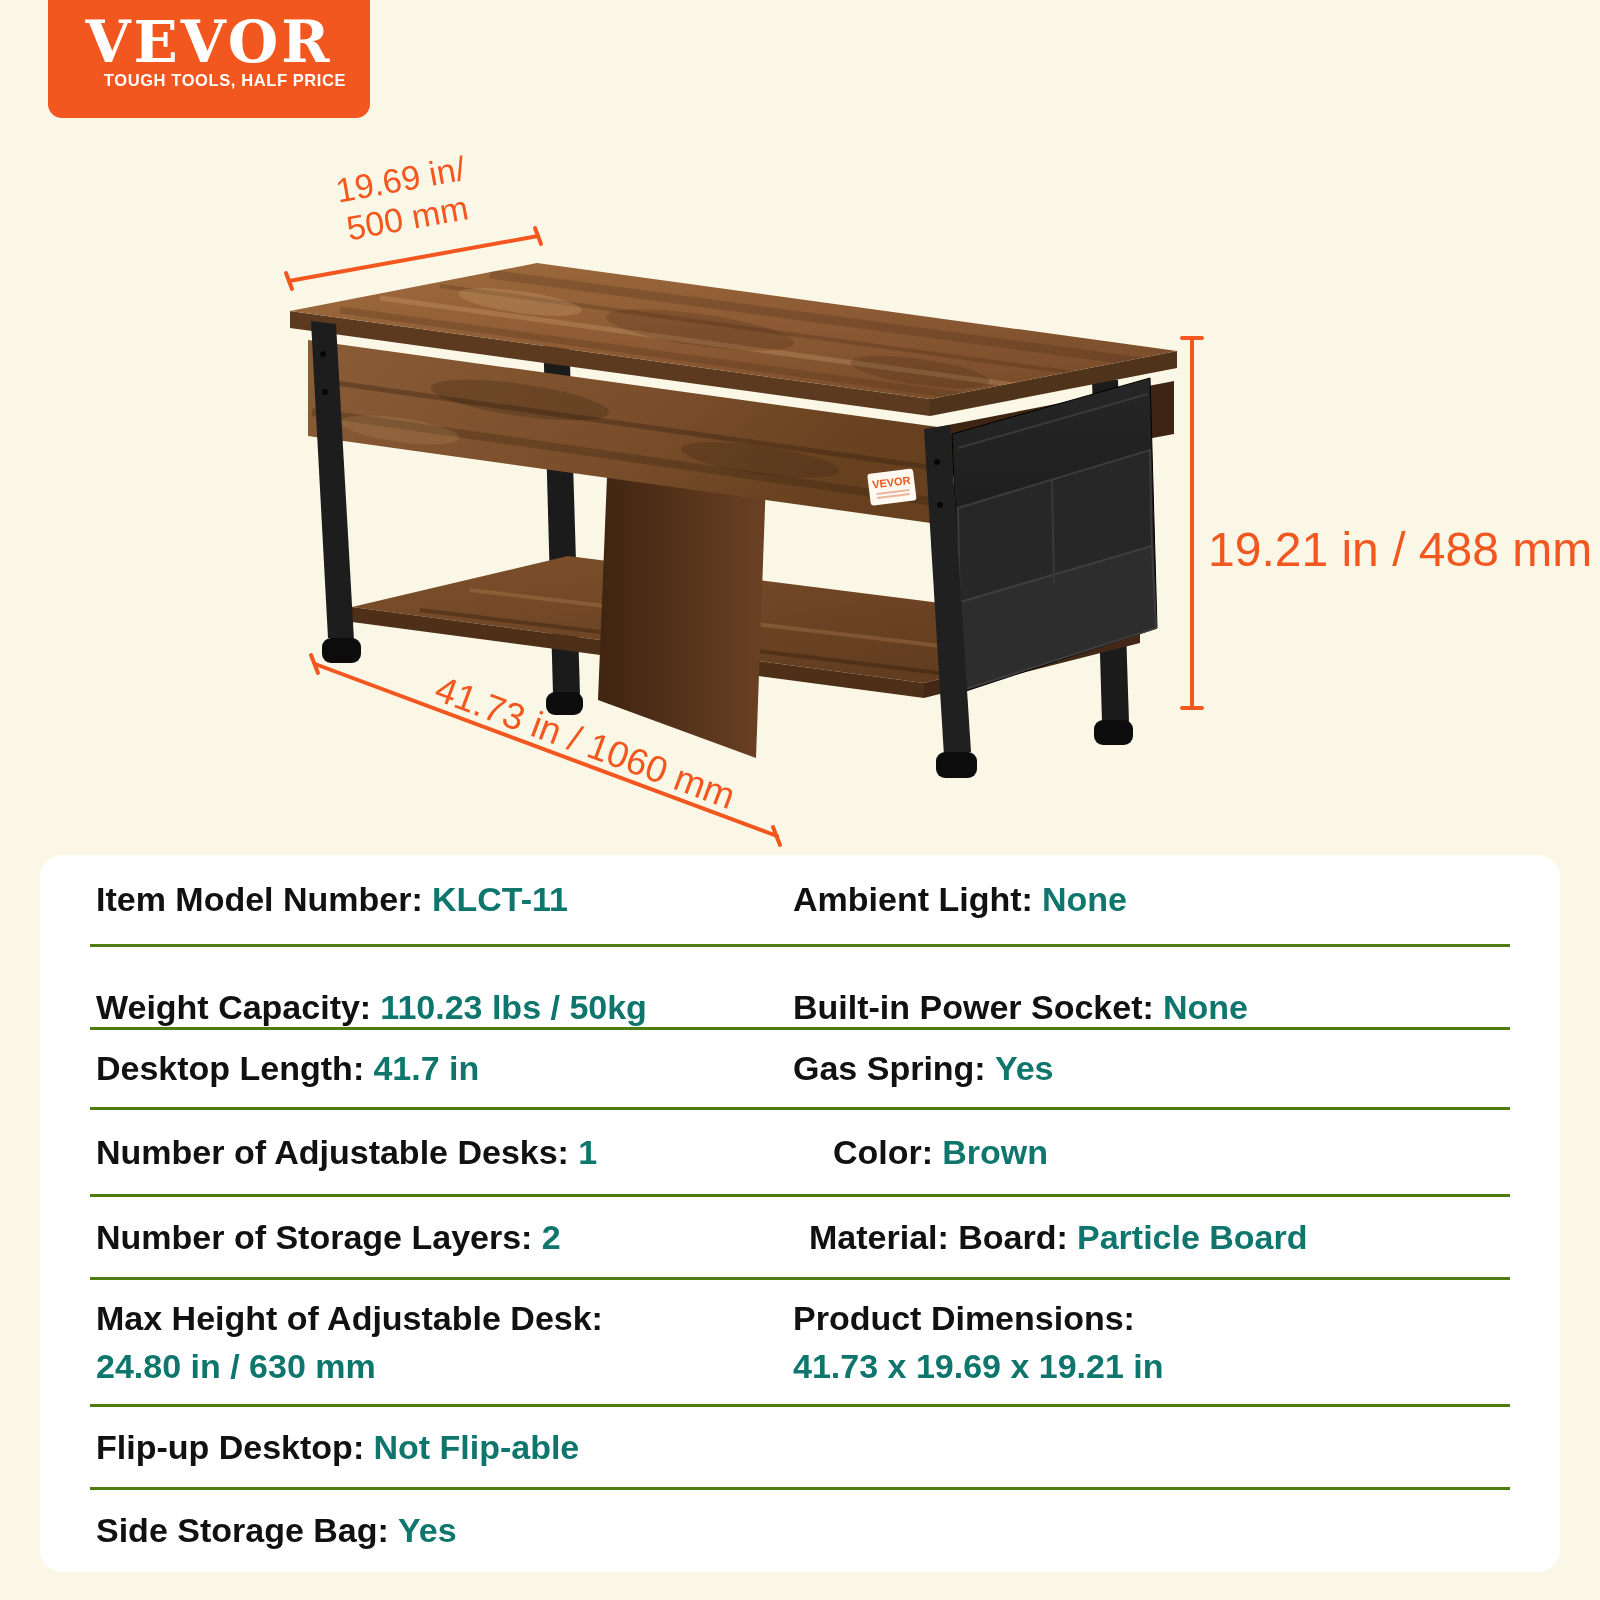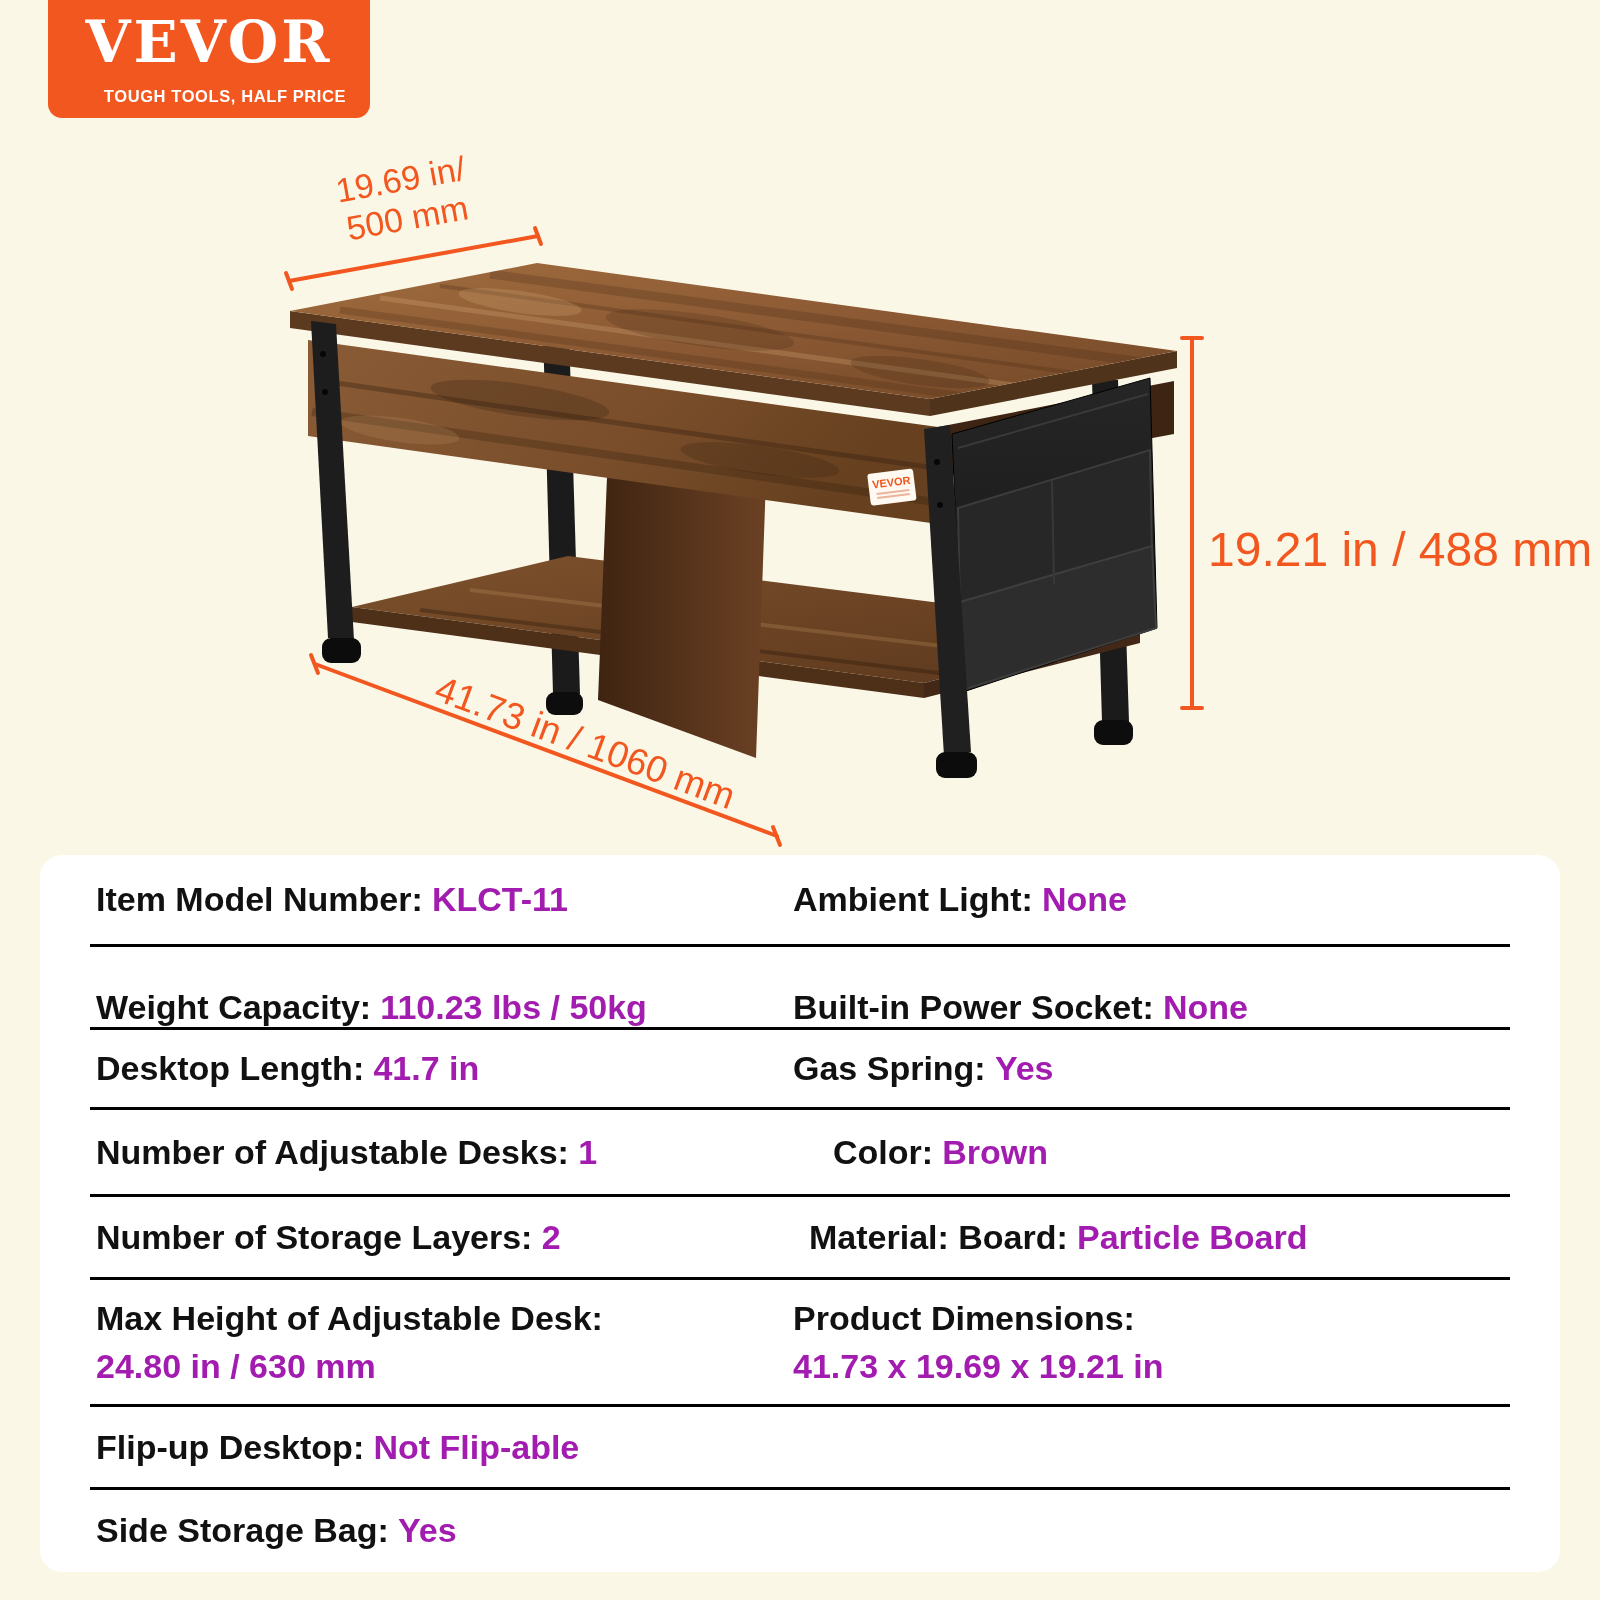--- a/index.html
+++ b/index.html
@@ -15,21 +15,21 @@
   .logo {
     position:absolute; left:48px; top:0; width:322px; height:118px;
     background:#F2571F; border-radius:0 0 14px 14px;
     color:#ffffff; text-align:center;
   }
   .logo .brand {
     font-family:"DejaVu Serif", serif; font-weight:bold;
     font-size:58px; line-height:1; letter-spacing:3px; margin-top:13px;
   }
   .logo .tagline {
-    font-size:16.5px; font-weight:bold; letter-spacing:0.6px; margin-top:16px;padding-left:32px;
+    font-size:16.5px; font-weight:bold; letter-spacing:0.6px; margin-top:0;padding-left:32px;
   }
 
   
   .stage { position:absolute; left:0; top:0; width:1600px; height:850px; }
   svg { display:block; }
 
   
   .dim { position:absolute; color:#F2571F; font-weight:400; }
   .dim-depth  { left:294px; top:160px; width:220px; text-align:center;
                 font-size:34px; line-height:1.16; transform:rotate(-10.2deg); }
@@ -39,30 +39,30 @@
 
   
   .panel {
     position:absolute; left:40px; top:855px; width:1520px; height:717px;
     background:#FFFFFF; border-radius:22px;
     box-sizing:border-box; padding:0 50px;
   }
   .band {
     display:flex; align-items:stretch; box-sizing:border-box;
   }
-  .band.ruled { border-bottom:3px solid #000000; }
+  .band.ruled { border-bottom:3px solid #4d7c0f; }
   .cell {
     display:flex; flex-wrap:wrap; align-items:center; align-content:center;
     font-size:34px; font-weight:bold; color:#111111;
     box-sizing:border-box;
   }
   .cell-left  { width:703px; padding-left:6px; }
   .cell-right { flex:1; }
   .cell .lbl { color:#111111; }
-  .cell .val { color:#a21caf; margin-left:0.27em; }
+  .cell .val { color:#0f766e; margin-left:0.27em; }
   .cell.stacked { line-height:48px; }
   .cell.stacked .lbl, .cell.stacked .val { display:block; width:100%; margin-left:0; }
 </style>
 </head>
 <body>
 
 <div class="page">
 
   <div class="stage">
     <svg width="1600" height="850" viewBox="0 0 1600 850">

